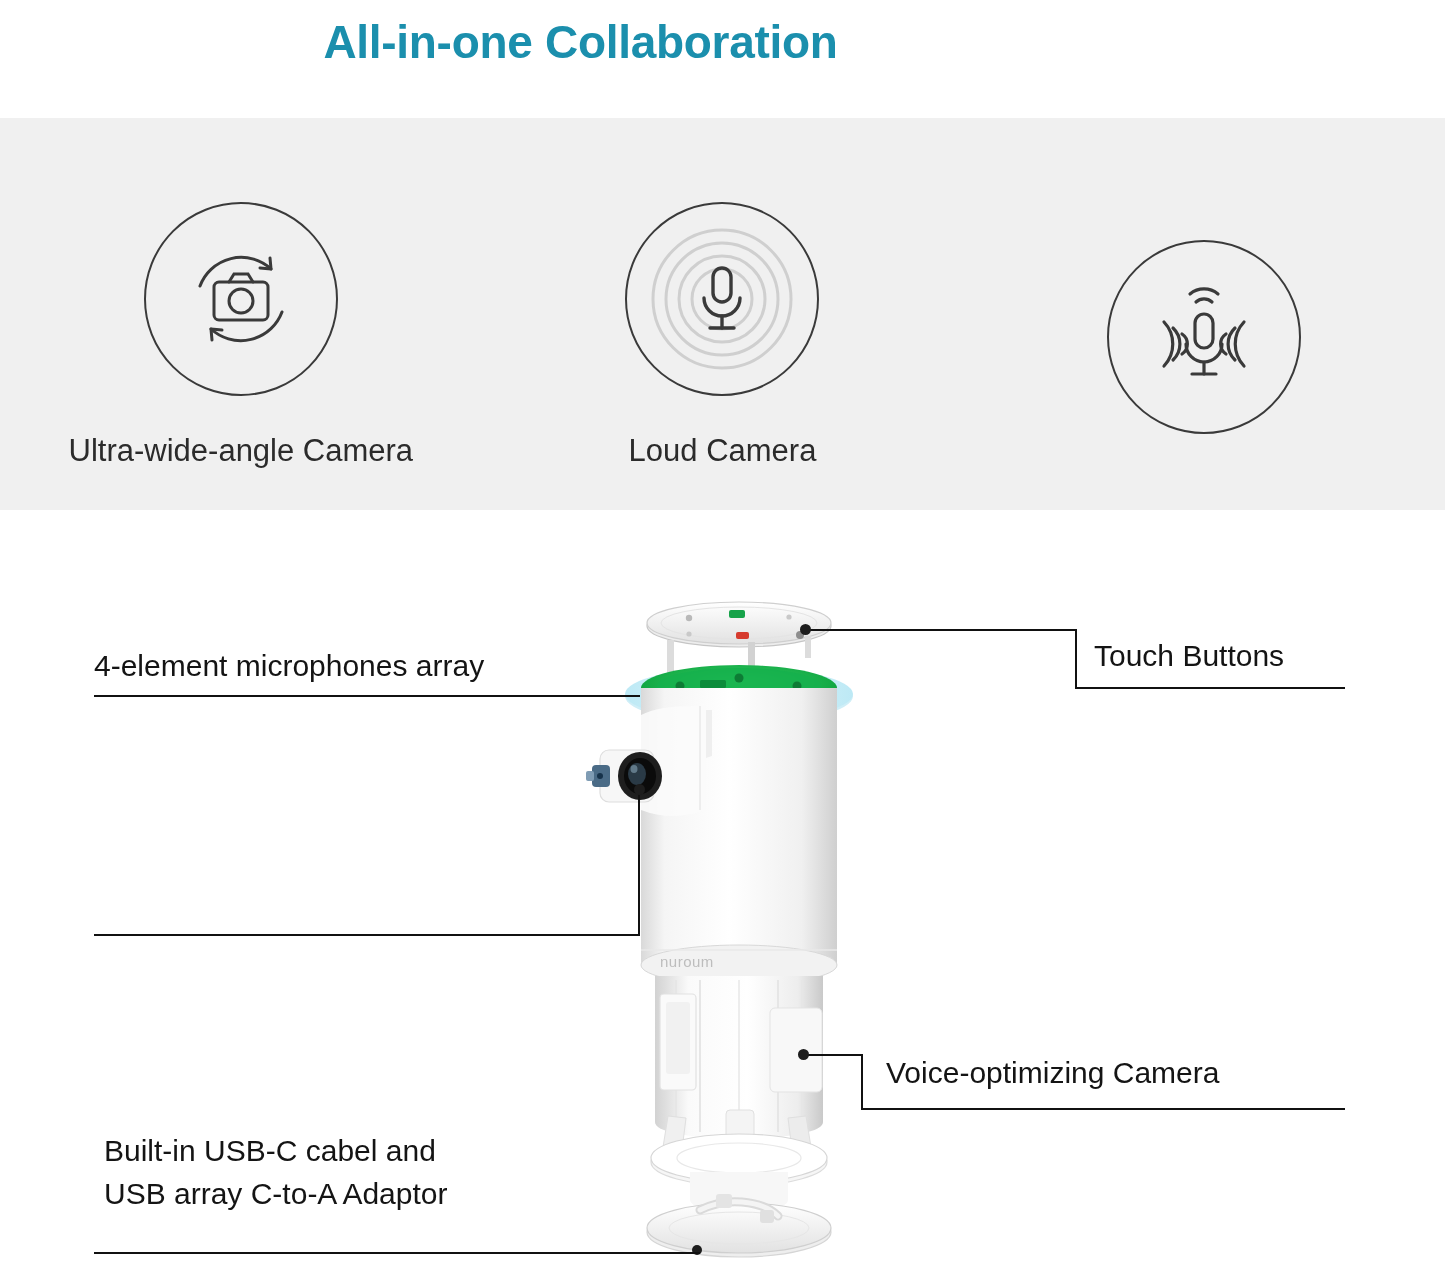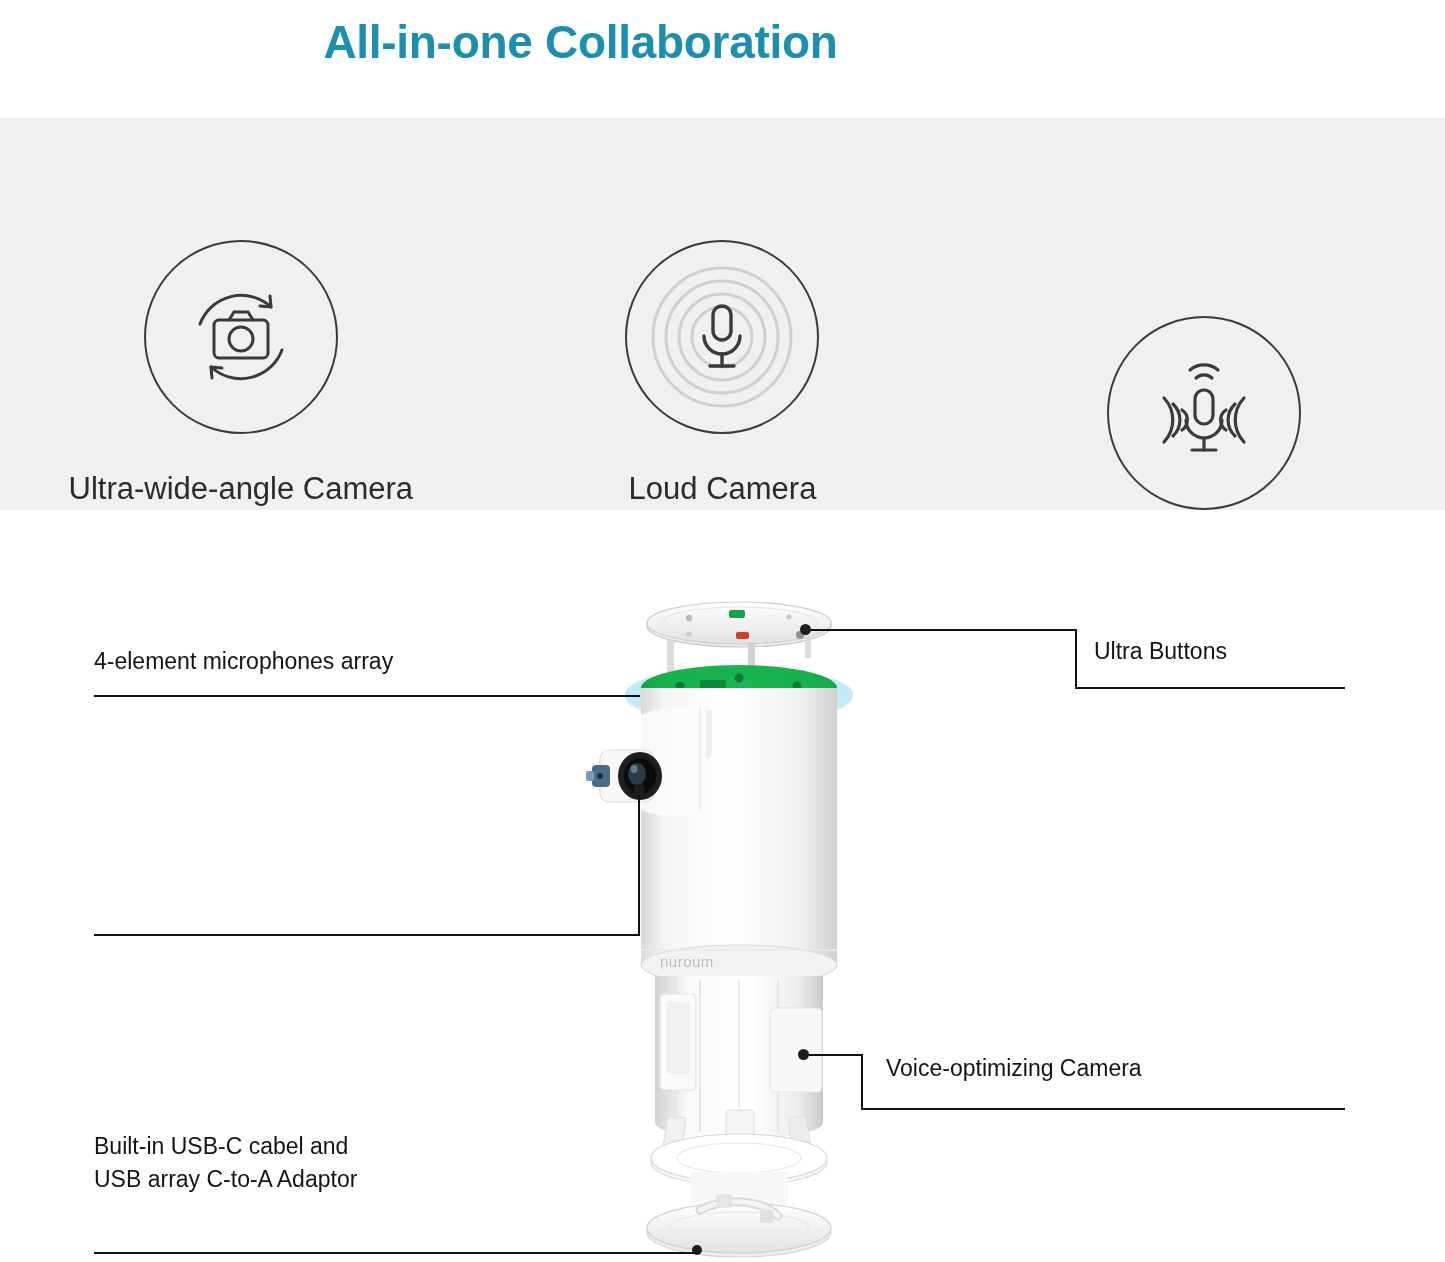--- a/index.html
+++ b/index.html
@@ -35,21 +35,21 @@
   }
 
   
   .feature-bar {
     position: absolute;
     left: 0; top: 118px;
     width: 1445px;
     height: 392px;
     background: #f0f0f0;
     display: flex;
-    align-items: flex-end;
+    align-items: center;
     justify-content: space-around;
     box-sizing: border-box;
     padding-top: 45px;
   }
   .feature {
     width: 420px;
     display: flex;
     flex-direction: column;
     align-items: center;
   }
@@ -75,21 +75,21 @@
   
   .diagram {
     position: absolute;
     left: 0; top: 510px;
     width: 1445px;
     height: 752px;
     background: #ffffff;
   }
   .callout-label {
     position: absolute;
-    font-size: 23px;
+    font-size: 30px;
     color: #141414;
     line-height: 1.42;
     white-space: nowrap;
   }
   .callout-label.right {
     text-align: left;
   }
   .callout-label.left {
     text-align: left;
   }
@@ -318,37 +318,37 @@
       <circle cx="697" cy="740" r="5" fill="#1d1d1d"></circle>
     </g>
   </svg>
   </span>
 
   
   <div class="callout-label left" style="left:94px; top:135px;">4-element microphones array</div>
   <div class="leader h" style="left:94px; top:185px; width:546px;"></div>
 
   
-  <div class="callout-label right" style="left:1094px; top:125px;">Ultra Buttons</div>
+  <div class="callout-label right" style="left:1094px; top:125px;">Touch Buttons</div>
   <div class="leader h" style="left:1075px; top:177px; width:270px;"></div>
   <div class="leader h" style="left:805px; top:119px; width:272px;"></div>
   <div class="leader v" style="left:1075px; top:119px; height:60px;"></div>
   <div class="dot" style="left:800px; top:114px;"></div>
 
   
   <div class="leader h" style="left:94px; top:424px; width:546px;"></div>
   <div class="leader v" style="left:638px; top:280px; height:145px;"></div>
   <div class="dot" style="left:634px; top:274px;"></div>
 
   
   <div class="callout-label right" style="left:886px; top:542px;">Voice-optimizing Camera</div>
   <div class="leader h" style="left:861px; top:598px; width:484px;"></div>
   <div class="leader h" style="left:805px; top:544px; width:58px;"></div>
   <div class="leader v" style="left:861px; top:544px; height:56px;"></div>
   <div class="dot" style="left:798px; top:539px;"></div>
 
   
-  <div class="callout-label left" style="left:94px; top:620px;">
+  <div class="callout-label left" style="left:104px; top:620px;">
     <div>Built-in USB-C cabel and</div>
     <div>USB array C-to-A Adaptor</div>
   </div>
   <div class="leader h" style="left:94px; top:742px; width:606px;"></div>
 </div>
 
 </body></html>

